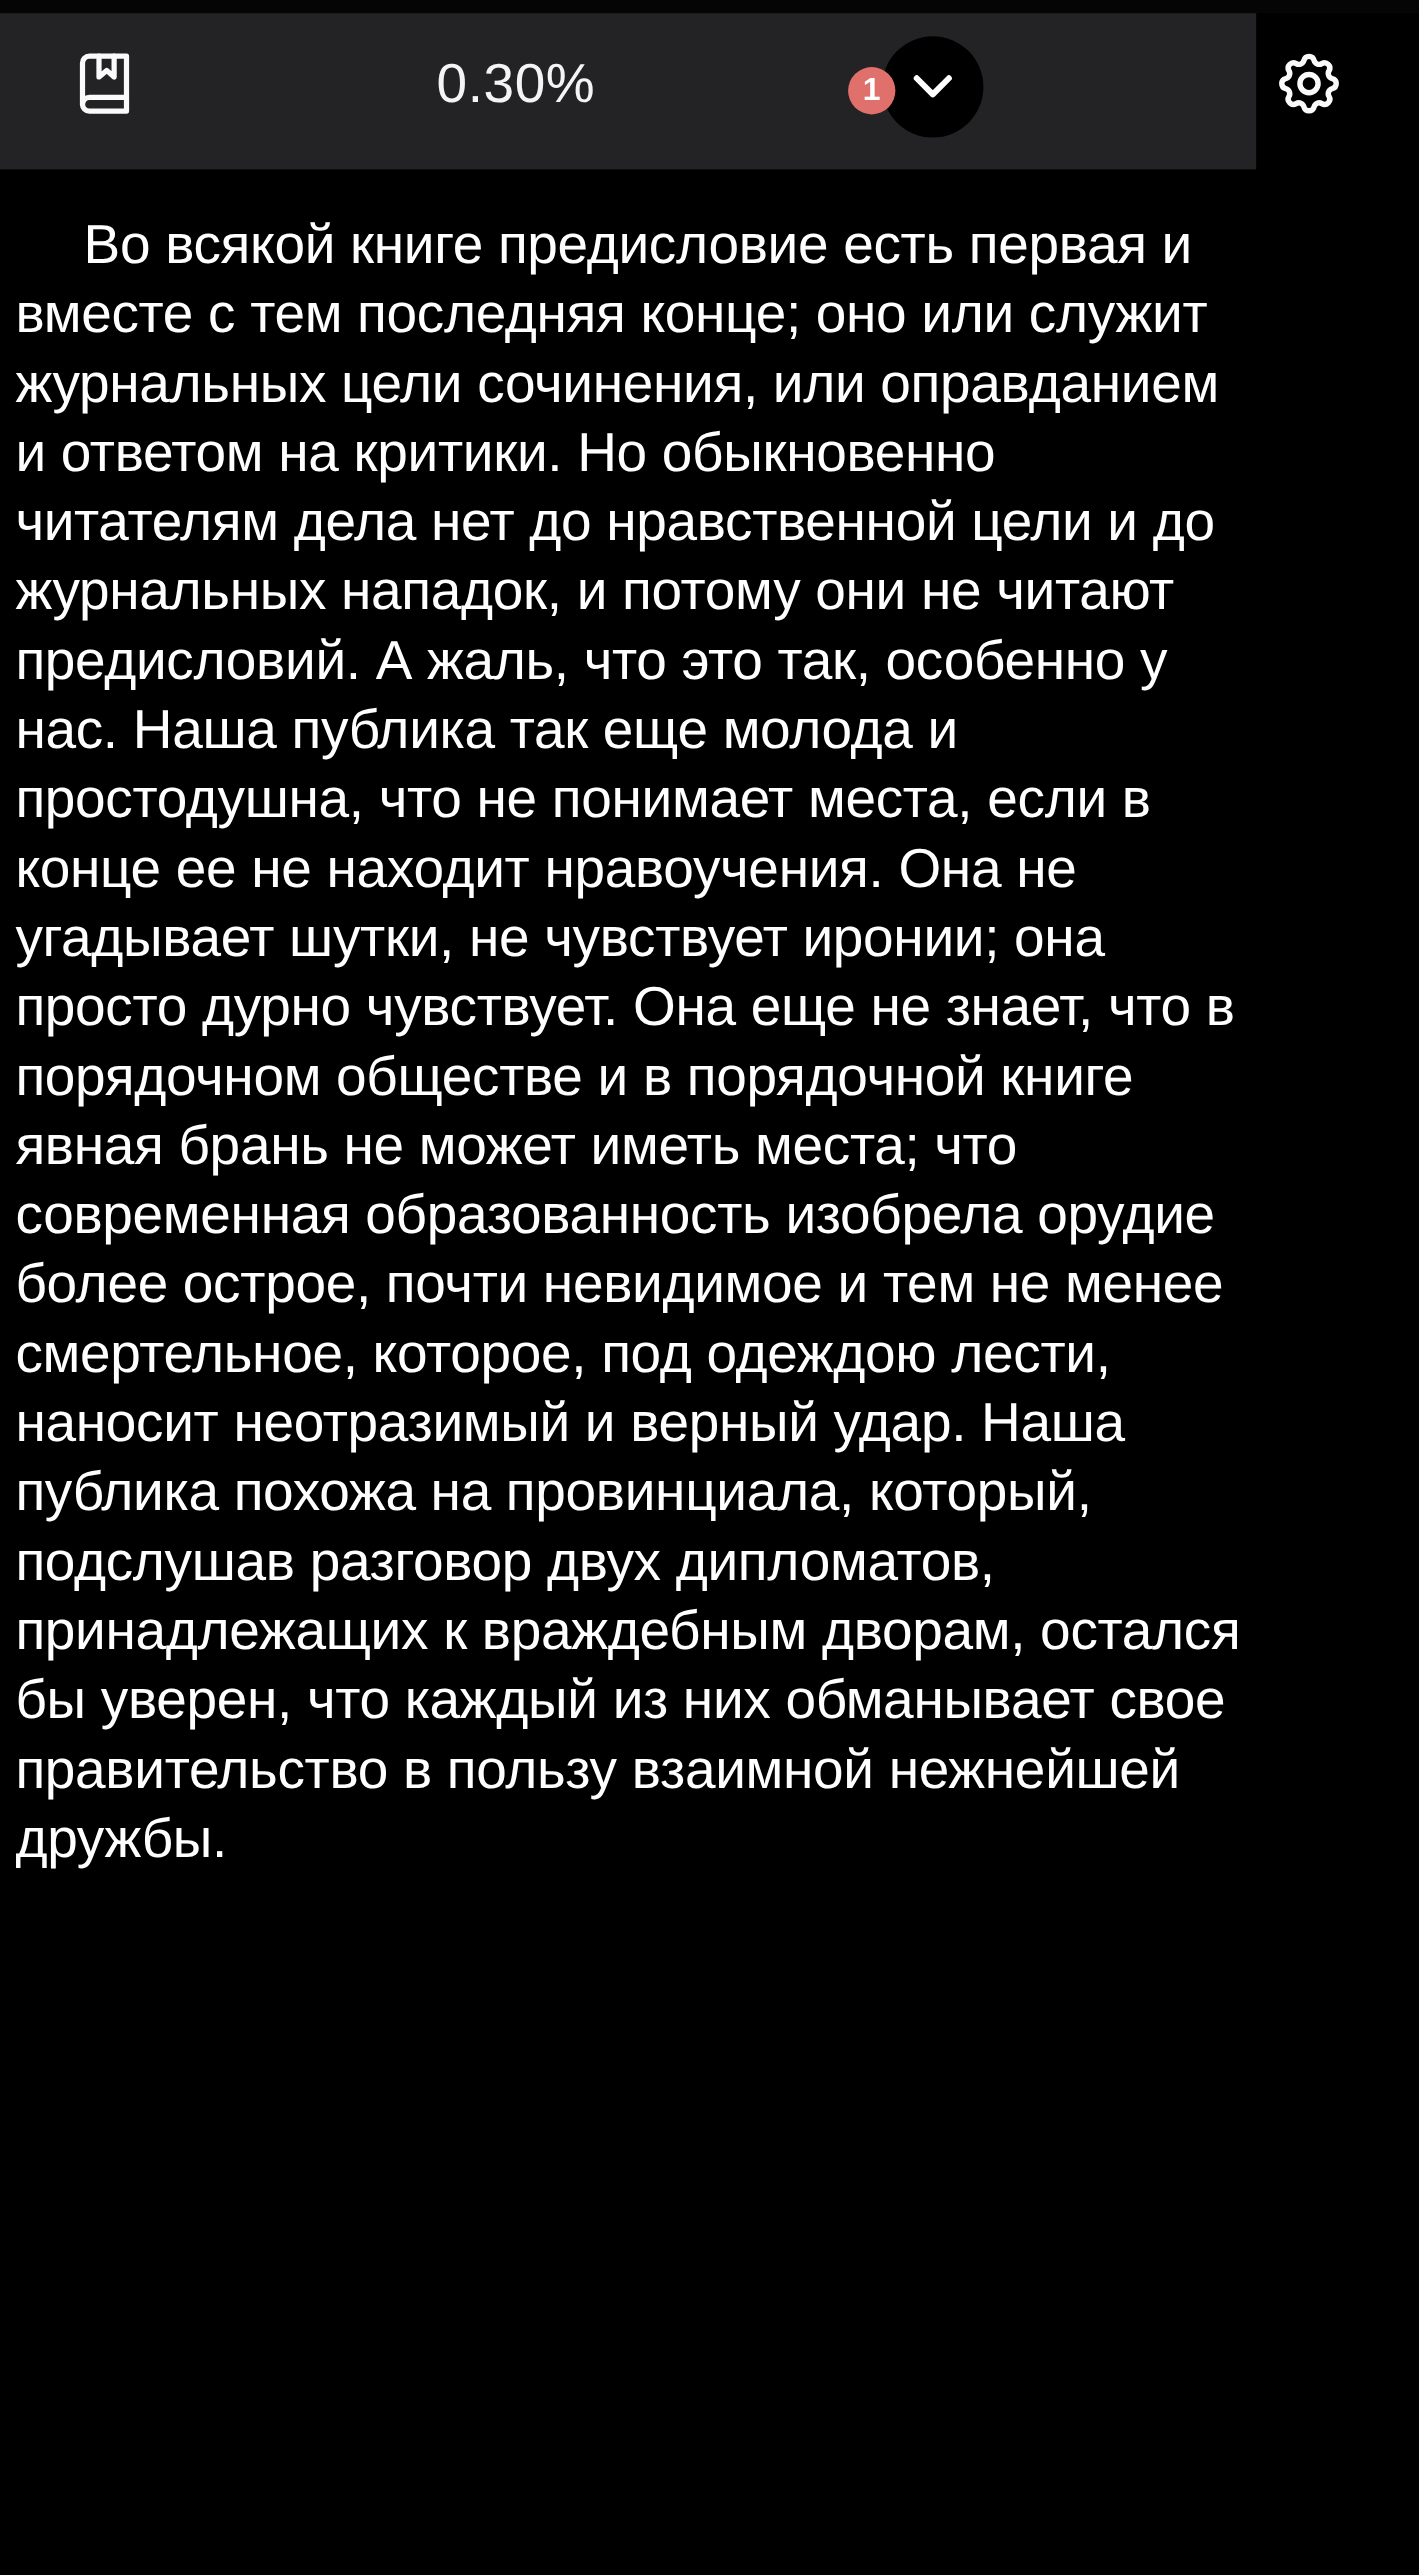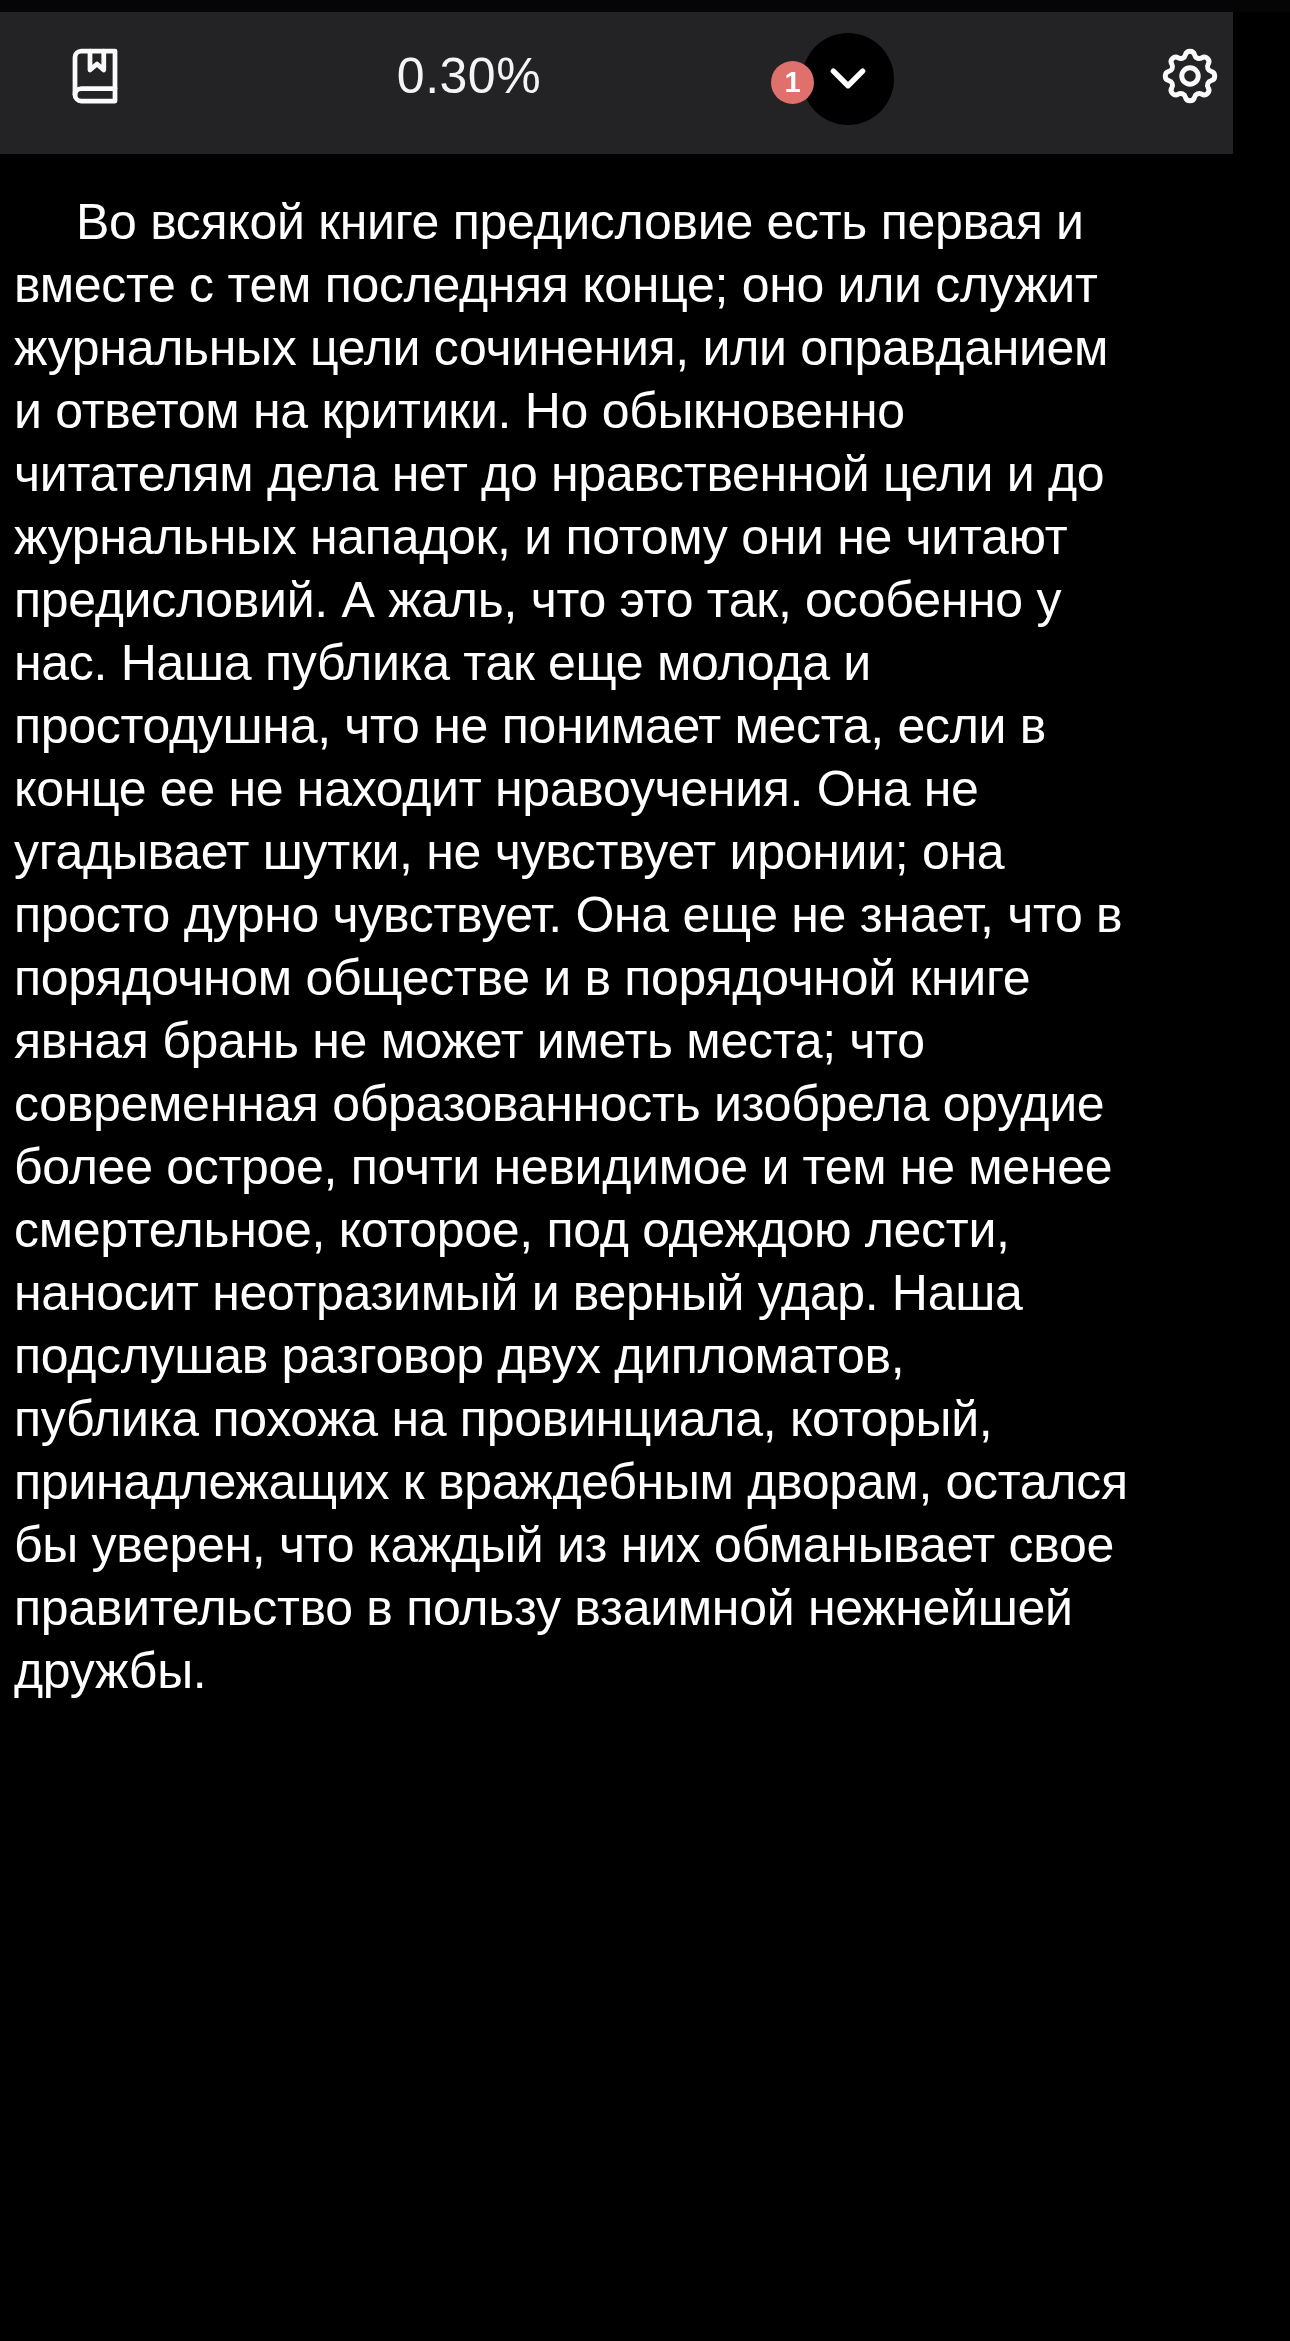--- a/index.html
+++ b/index.html
@@ -11,21 +11,21 @@
     font-family: "Liberation Sans", "DejaVu Sans", sans-serif;
   }
   .status-strip {
     position: absolute; top: 0; left: 0;
     width: 1290px; height: 12px;
     background: #050505;
     z-index: 3;
   }
   .topbar {
     position: absolute; top: 0; left: 0;
-    width: 1233px; height: 154px;
+    width: 1142px; height: 154px;
     background: var(--topbar-background, #232225);
     z-index: 1;
   }
   .icon-btn {
     position: absolute;
     background: transparent; border: none;
     display: flex; align-items: center; justify-content: center;
     cursor: pointer;
   }
   .bookmark-btn { left: 60px; top: 38px; width: 70px; height: 76px; }
@@ -136,20 +136,20 @@
       <div class="para-line">простодушна, что не понимает места, если в</div>
       <div class="para-line">конце ее не находит нравоучения. Она не</div>
       <div class="para-line">угадывает шутки, не чувствует иронии; она</div>
       <div class="para-line">просто дурно чувствует. Она еще не знает, что в</div>
       <div class="para-line">порядочном обществе и в порядочной книге</div>
       <div class="para-line">явная брань не может иметь места; что</div>
       <div class="para-line">современная образованность изобрела орудие</div>
       <div class="para-line">более острое, почти невидимое и тем не менее</div>
       <div class="para-line">смертельное, которое, под одеждою лести,</div>
       <div class="para-line">наносит неотразимый и верный удар. Наша</div>
+      <div class="para-line">публика похожа на провинциала, который,</div>
       <div class="para-line">подслушав разговор двух дипломатов,</div>
-      <div class="para-line">публика похожа на провинциала, который,</div>
       <div class="para-line">принадлежащих к враждебным дворам, остался</div>
       <div class="para-line">бы уверен, что каждый из них обманывает свое</div>
       <div class="para-line">правительство в пользу взаимной нежнейшей</div>
       <div class="para-line">дружбы.</div>
     </div>
 </main>
 
 </body></html>

